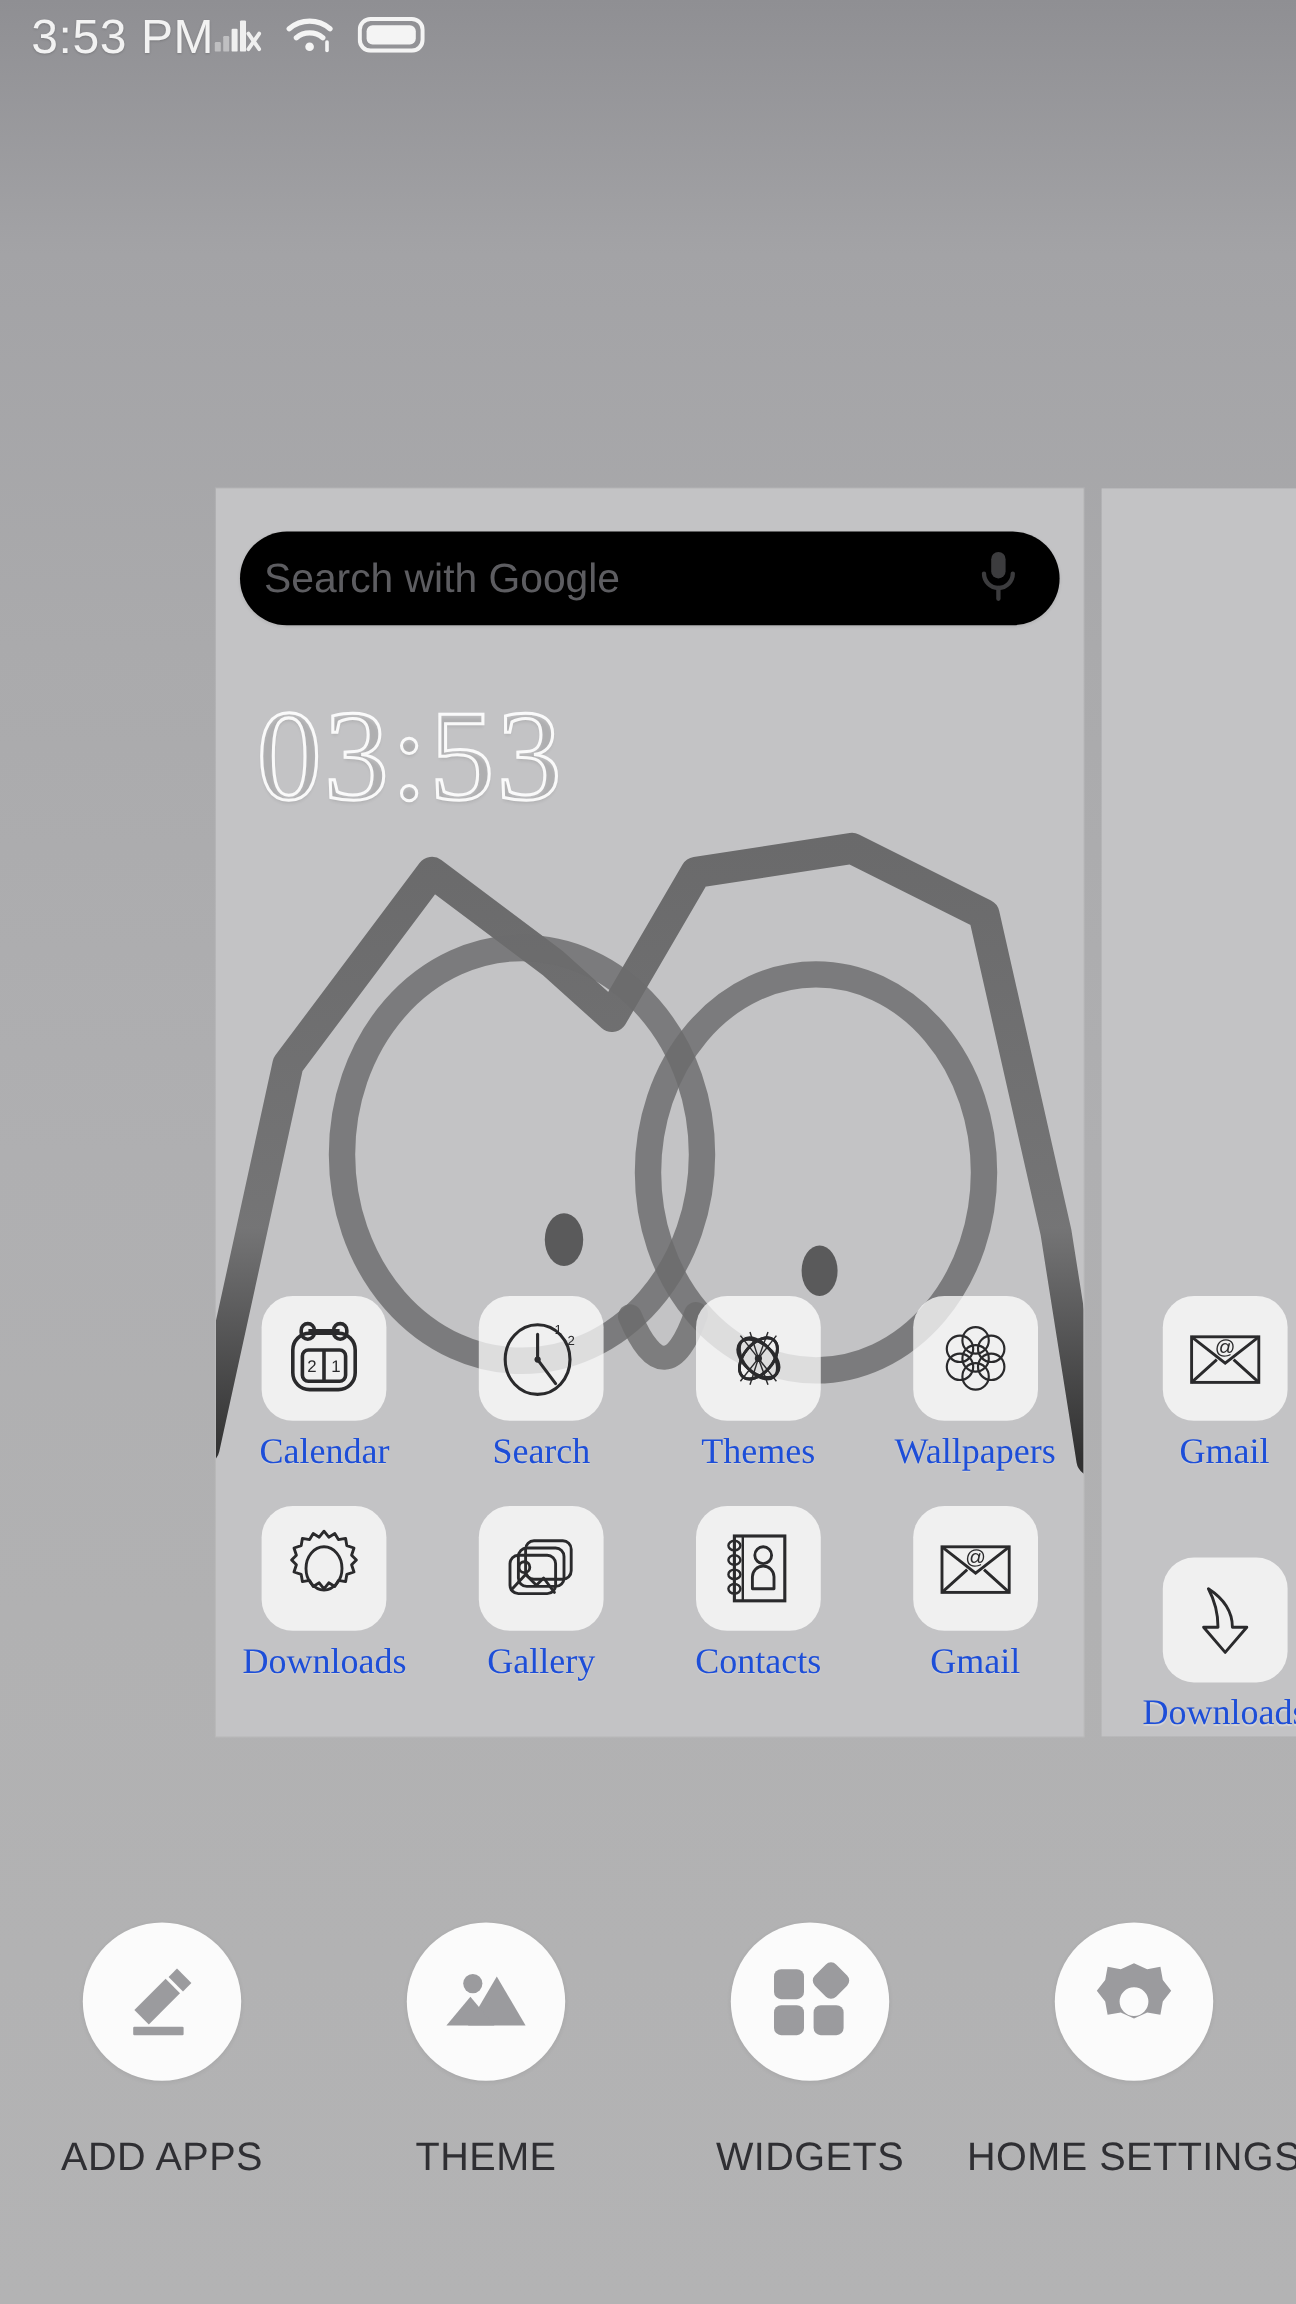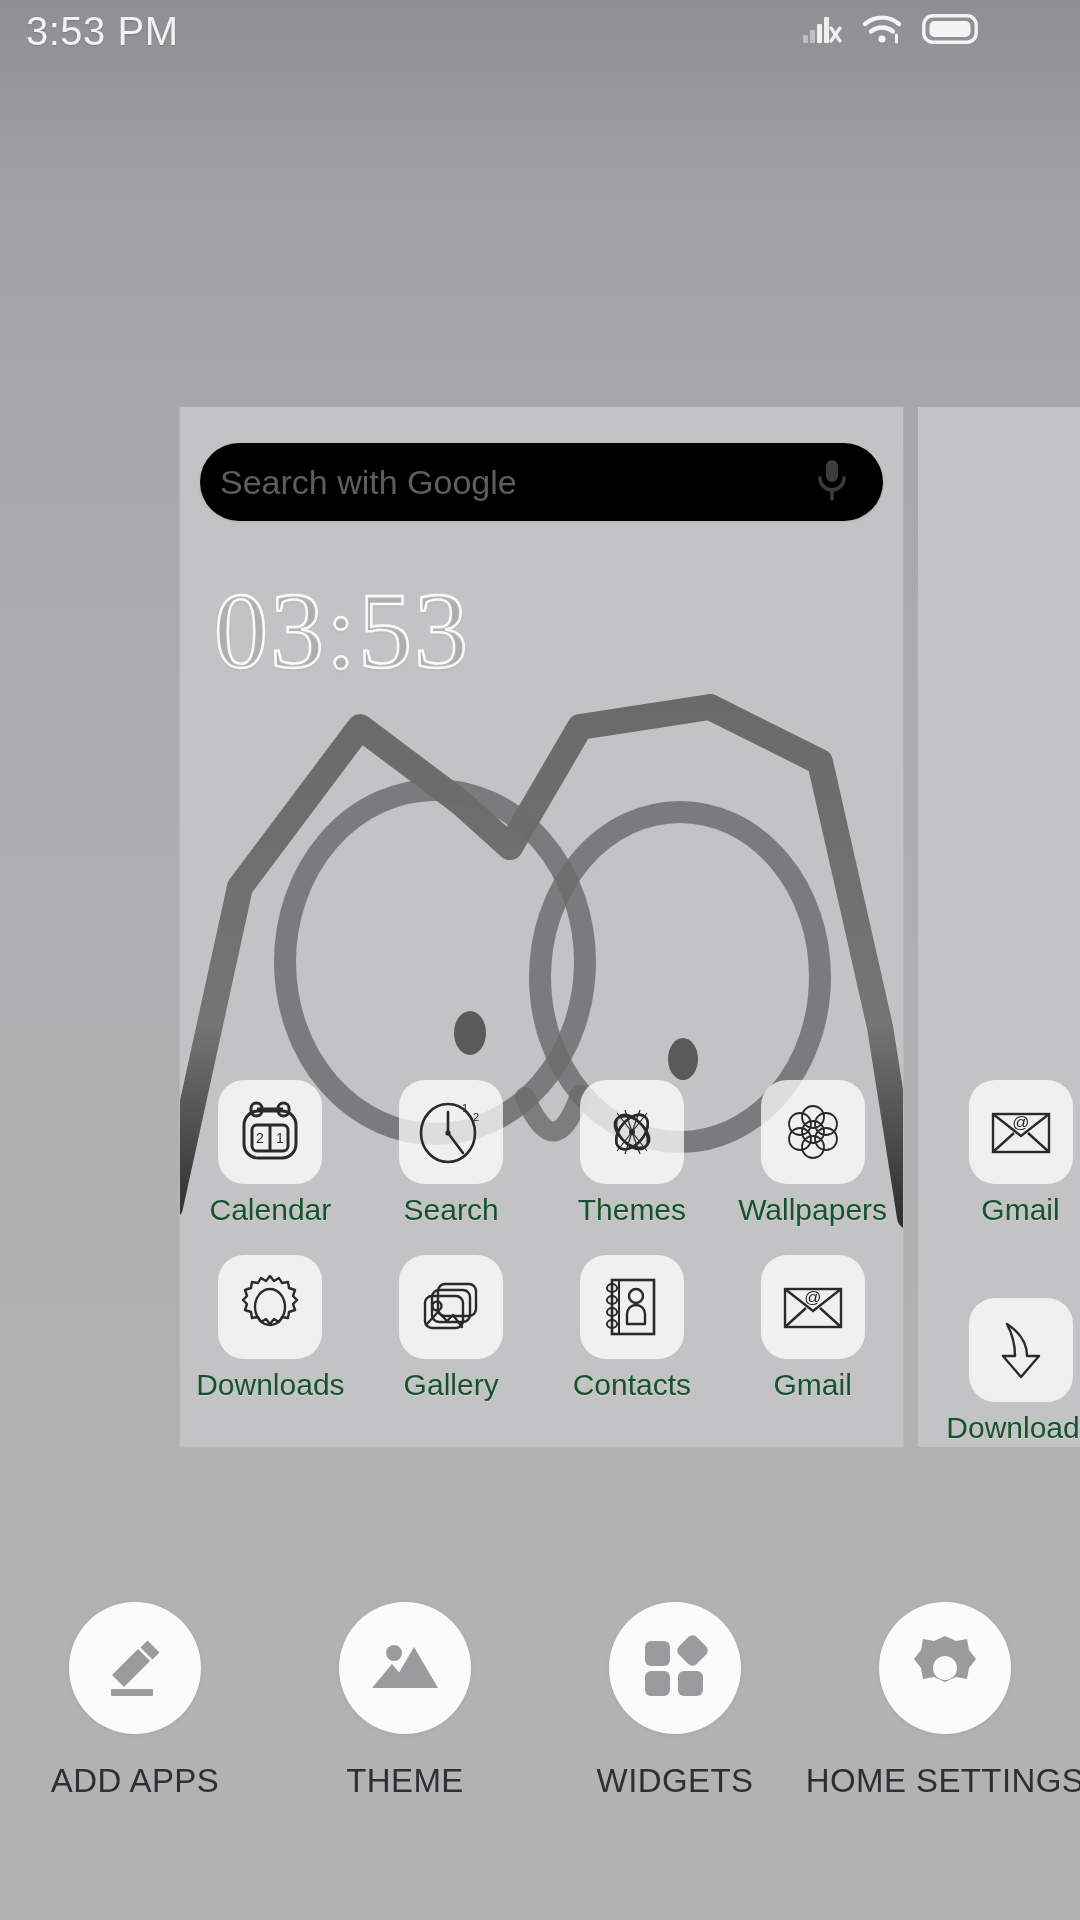--- a/index.html
+++ b/index.html
@@ -9,21 +9,21 @@
     font-family:"Liberation Sans", sans-serif;
   }
   body {
     background: linear-gradient(180deg,#8f8f93 0%, #a3a3a6 11%, #aaaaac 28%, #afafb1 50%, #b1b1b2 70%, #b3b3b4 100%);
     position:relative;
   }
 
   
   #status-bar {
     position:absolute; left:0; top:0; width:1000px; height:62px;
-    display:flex; align-items:center; justify-content:space-between;
+    display:flex; align-items:center; 
     padding:0 22px 0 26px;
   }
   #status-time {
     color:#f2f2f2; font-size:40px; letter-spacing:0.5px;
     text-shadow:0 1px 2px rgba(0,0,0,.18);
   }
   #status-icons { display:flex; align-items:center; gap:19px; }
 
   
   #preview-area { position:absolute; left:0; top:62px; width:1080px; height:1400px; }
@@ -78,37 +78,38 @@
   .app-cell {
     width:25%; display:flex; flex-direction:column;
     align-items:center; gap:9px;
   }
   .app-tile {
     width:104px; height:104px; border-radius:26px;
     background:rgba(255,255,255,.74);
     display:flex; align-items:center; justify-content:center;
   }
   .app-label {
-    font-size:30px; color:#14532d; white-space:nowrap;
+    font-size:30px; color:#1d4ed8; white-space:nowrap;
     text-shadow:0 1px 1px rgba(255,255,255,.35);
+    font-family:Liberation Serif, serif;
   }
 
   
   #next-col { position:absolute; left:0; top:673px; width:100%; }
   .next-cell { display:flex; flex-direction:column; align-items:center; gap:9px; }
   .next-cell + .next-cell { margin-top:71px; }
 
   
   #bottom-toolbar {
     position:absolute; left:0; bottom:0; width:1080px; height:340px;
     display:flex; align-items:flex-start; padding-top:22px;
   }
   .tool-item {
     width:25%; display:flex; flex-direction:column;
-    align-items:center; gap:28px; cursor:pointer;
+    align-items:center; gap:44px; cursor:pointer;
   }
   .tool-circle {
     width:132px; height:132px; border-radius:50%;
     background:#fbfbfb;
     display:flex; align-items:center; justify-content:center;
     box-shadow:0 1px 4px rgba(0,0,0,.07);
   }
   .tool-label {
     font-size:33px; color:#2f2f33; letter-spacing:0.4px;
     white-space:nowrap;

